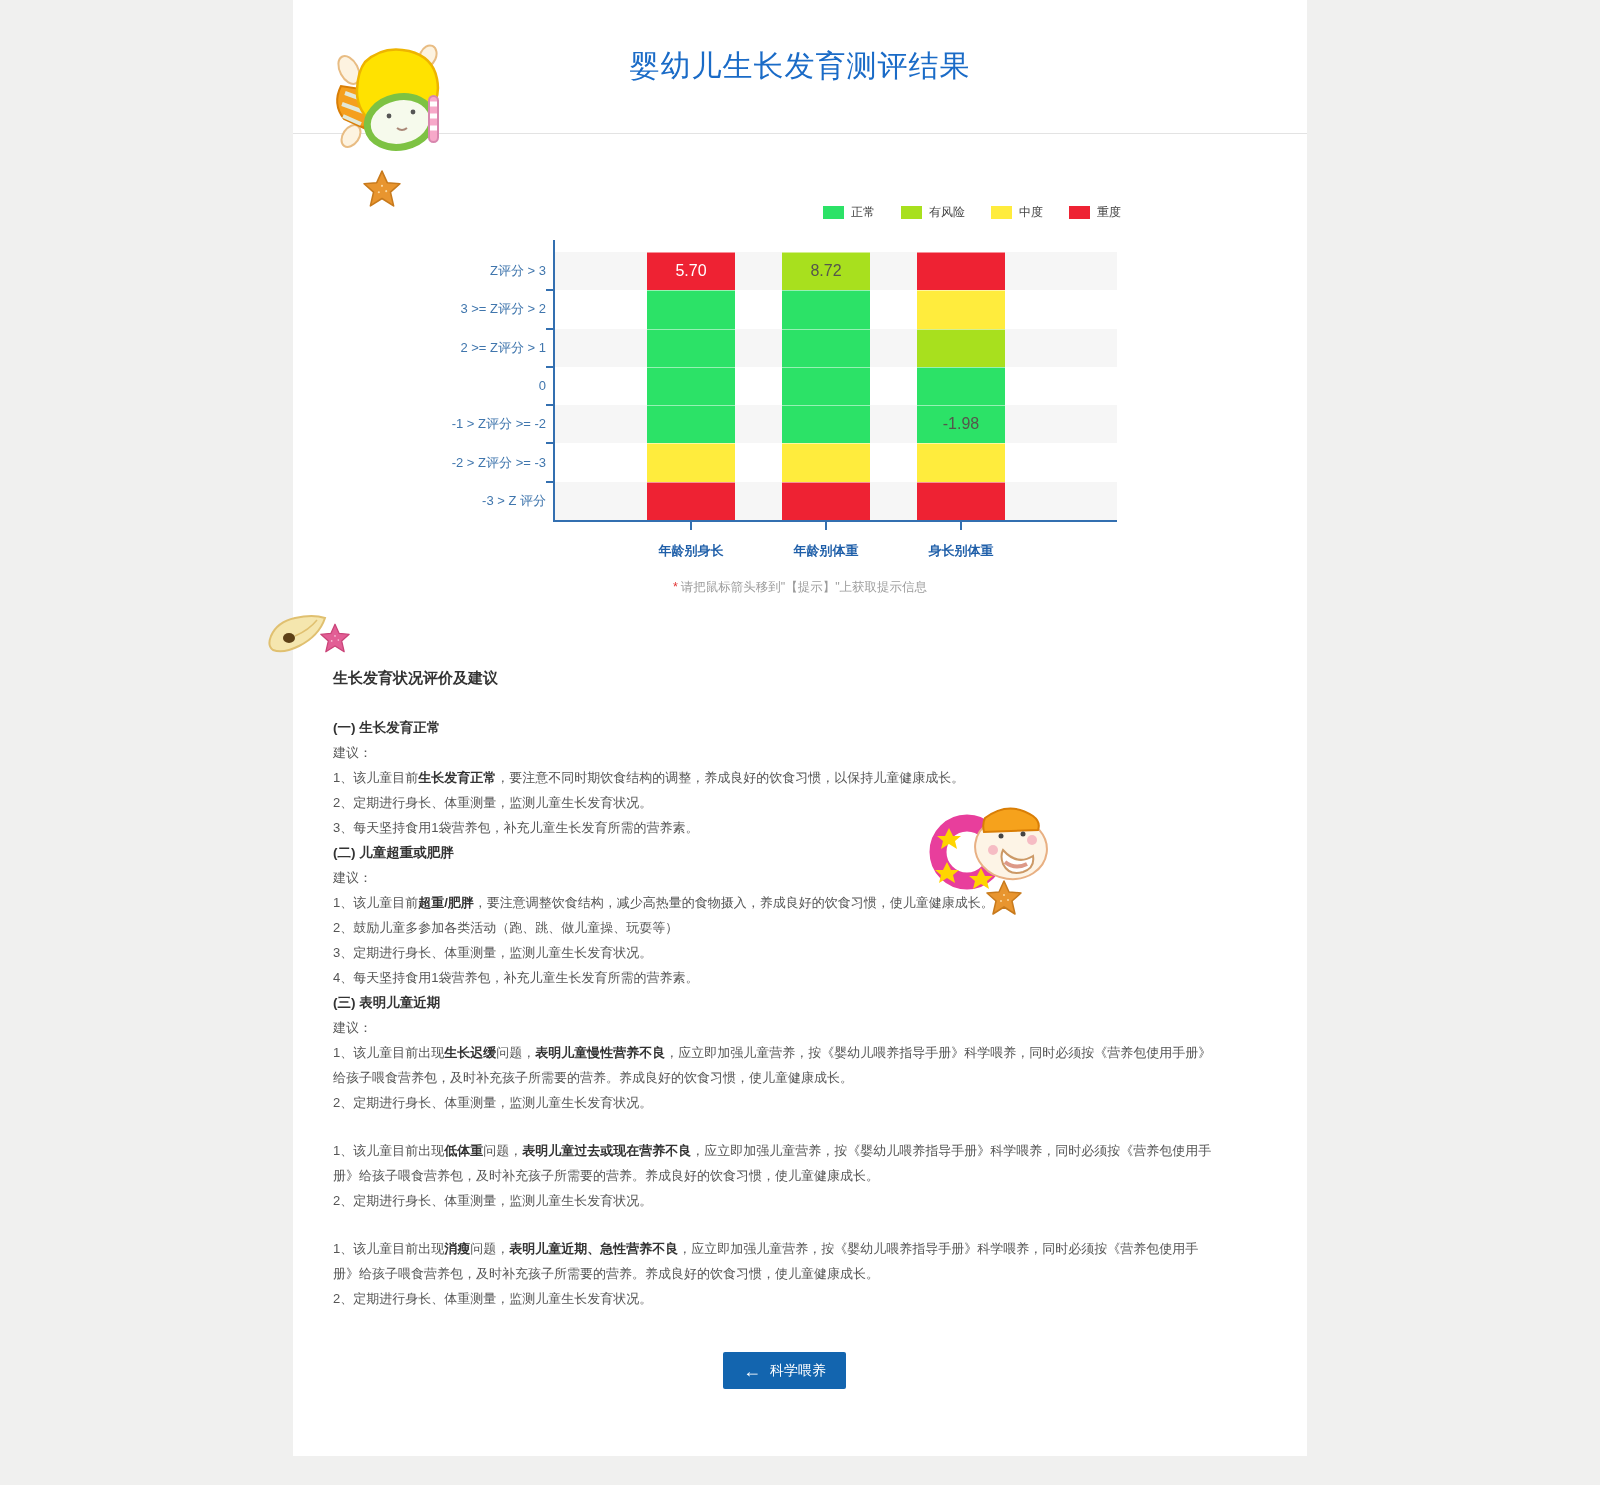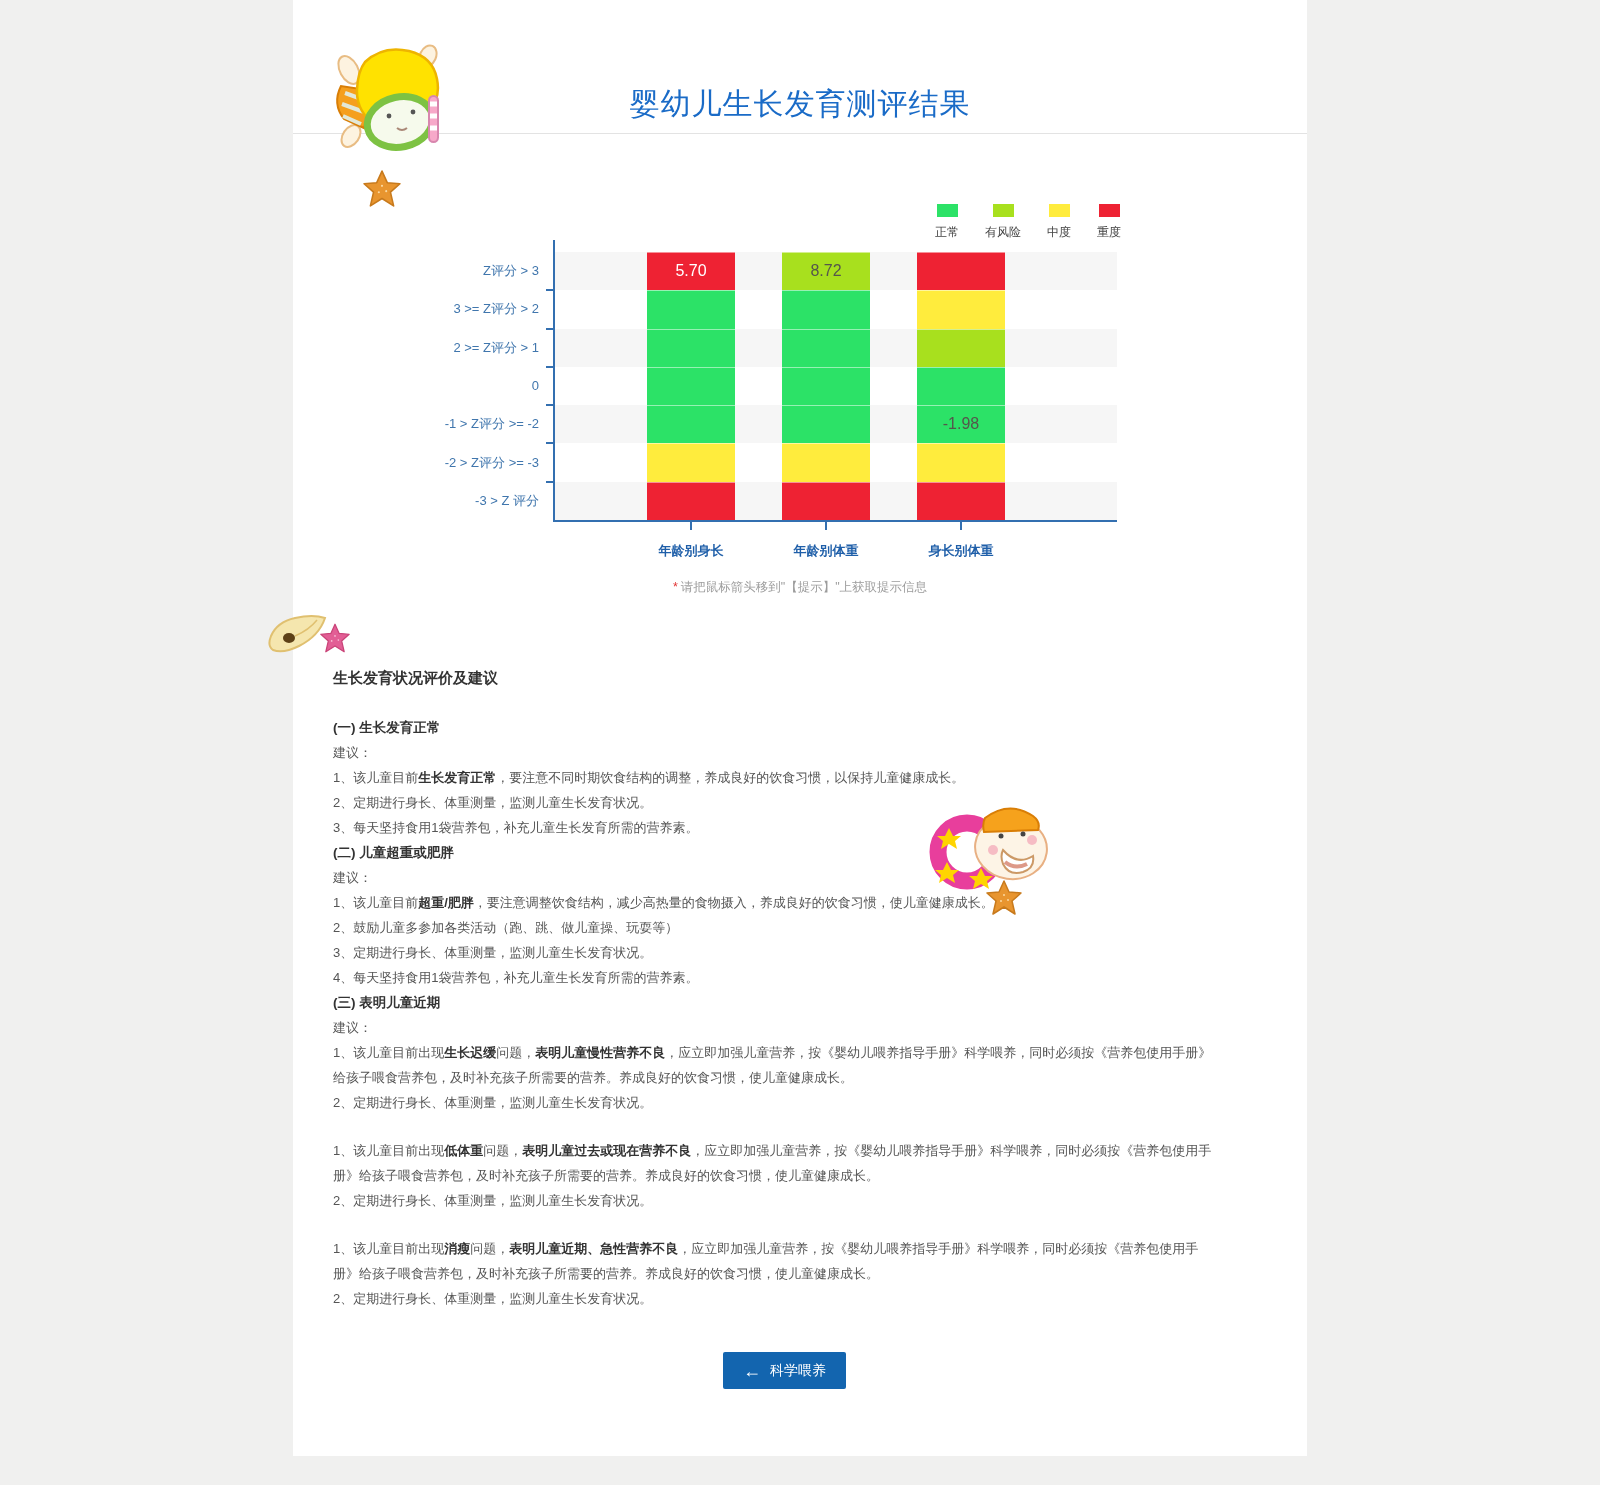--- a/index.html
+++ b/index.html
@@ -6,29 +6,29 @@
   body{
     width:1600px;height:1485px;position:relative;
     background:#f0f0ef;
     font-family:"Liberation Sans","DejaVu Sans",sans-serif;
     overflow:hidden;
   }
   .card{position:absolute;left:293px;top:0;width:1014px;height:1456px;background:#ffffff;}
 
   
   .header{position:absolute;left:0;top:0;width:100%;height:133px;border-bottom:1px solid #e3e3e3;background:#fff;}
-  .page-title{margin:0;padding-top:84px;text-align:center;font-size:30px;font-weight:400;color:#1a6bc7;letter-spacing:1px;}
+  .page-title{margin:0;padding-top:46px;text-align:center;font-size:30px;font-weight:400;color:#1a6bc7;letter-spacing:1px;}
   .mascot{position:absolute;left:36px;top:44px;width:130px;height:110px;z-index:4;}
 
   
   .legend{position:absolute;top:204px;right:186px;display:flex;align-items:center;gap:26px;z-index:2;}
-  .legend-item{display:flex;align-items:center;gap:7px;font-size:12px;color:#444;flex-direction:column;}
+  .legend-item{display:flex;align-items:center;gap:7px;font-size:12px;color:#444;}
   .legend-swatch{width:21px;height:13px;display:inline-block;}
 
-  .ylabels{position:absolute;left:0;top:252px;width:246px;height:268px;}
+  .ylabels{position:absolute;left:0;top:252px;width:246px;height:268px;padding-left:7px;}
   .ylabel{position:absolute;right:0;width:246px;text-align:right;font-size:13px;color:#4076ad;line-height:14px;}
 
   .plot{position:absolute;left:260px;top:252px;width:562px;height:268px;
         border-left:2px solid #336fb0;border-bottom:2px solid #336fb0;}
   .axis-ext{position:absolute;left:-2px;top:-12px;width:2px;height:12px;background:#336fb0;}
   .band{position:absolute;left:0;width:100%;}
   .band-gray{background:#f6f6f6;}
   .ytick{position:absolute;left:-9px;width:7px;height:2px;background:#336fb0;}
   .xtick{position:absolute;bottom:-10px;width:2px;height:8px;background:#336fb0;}
   .seg{position:absolute;box-shadow:inset 0 1px 0 rgba(255,255,255,0.5);}

